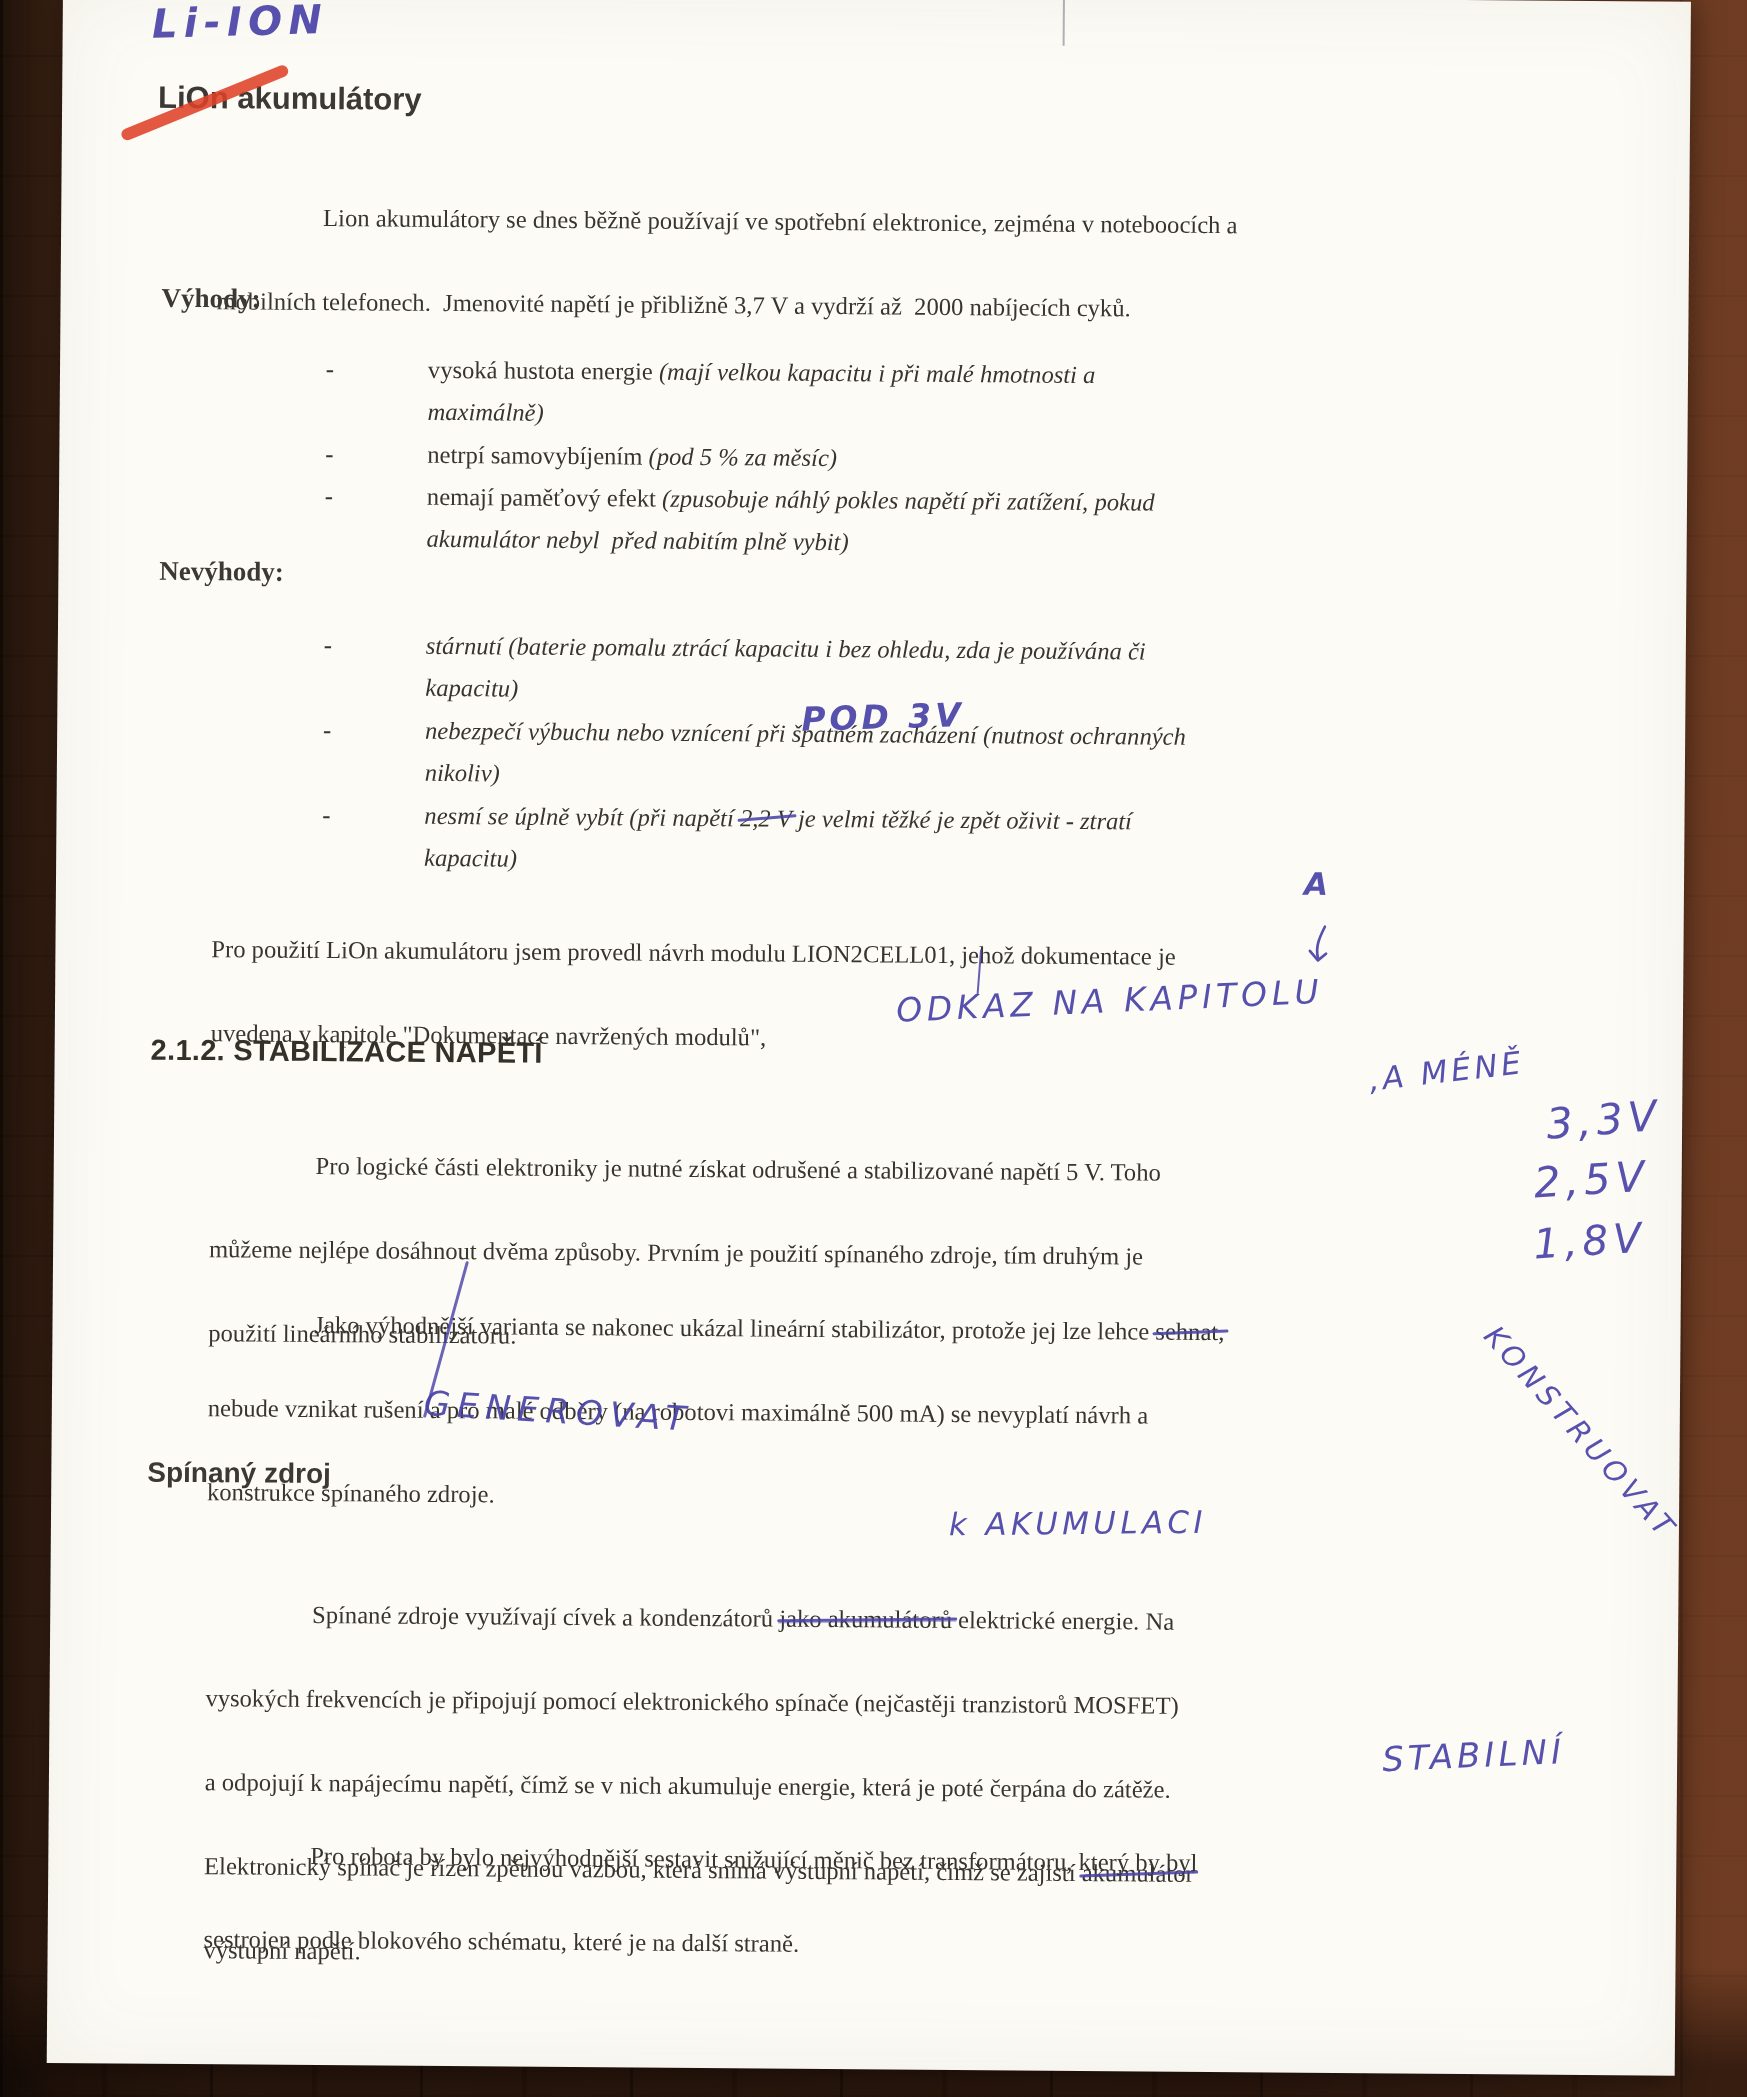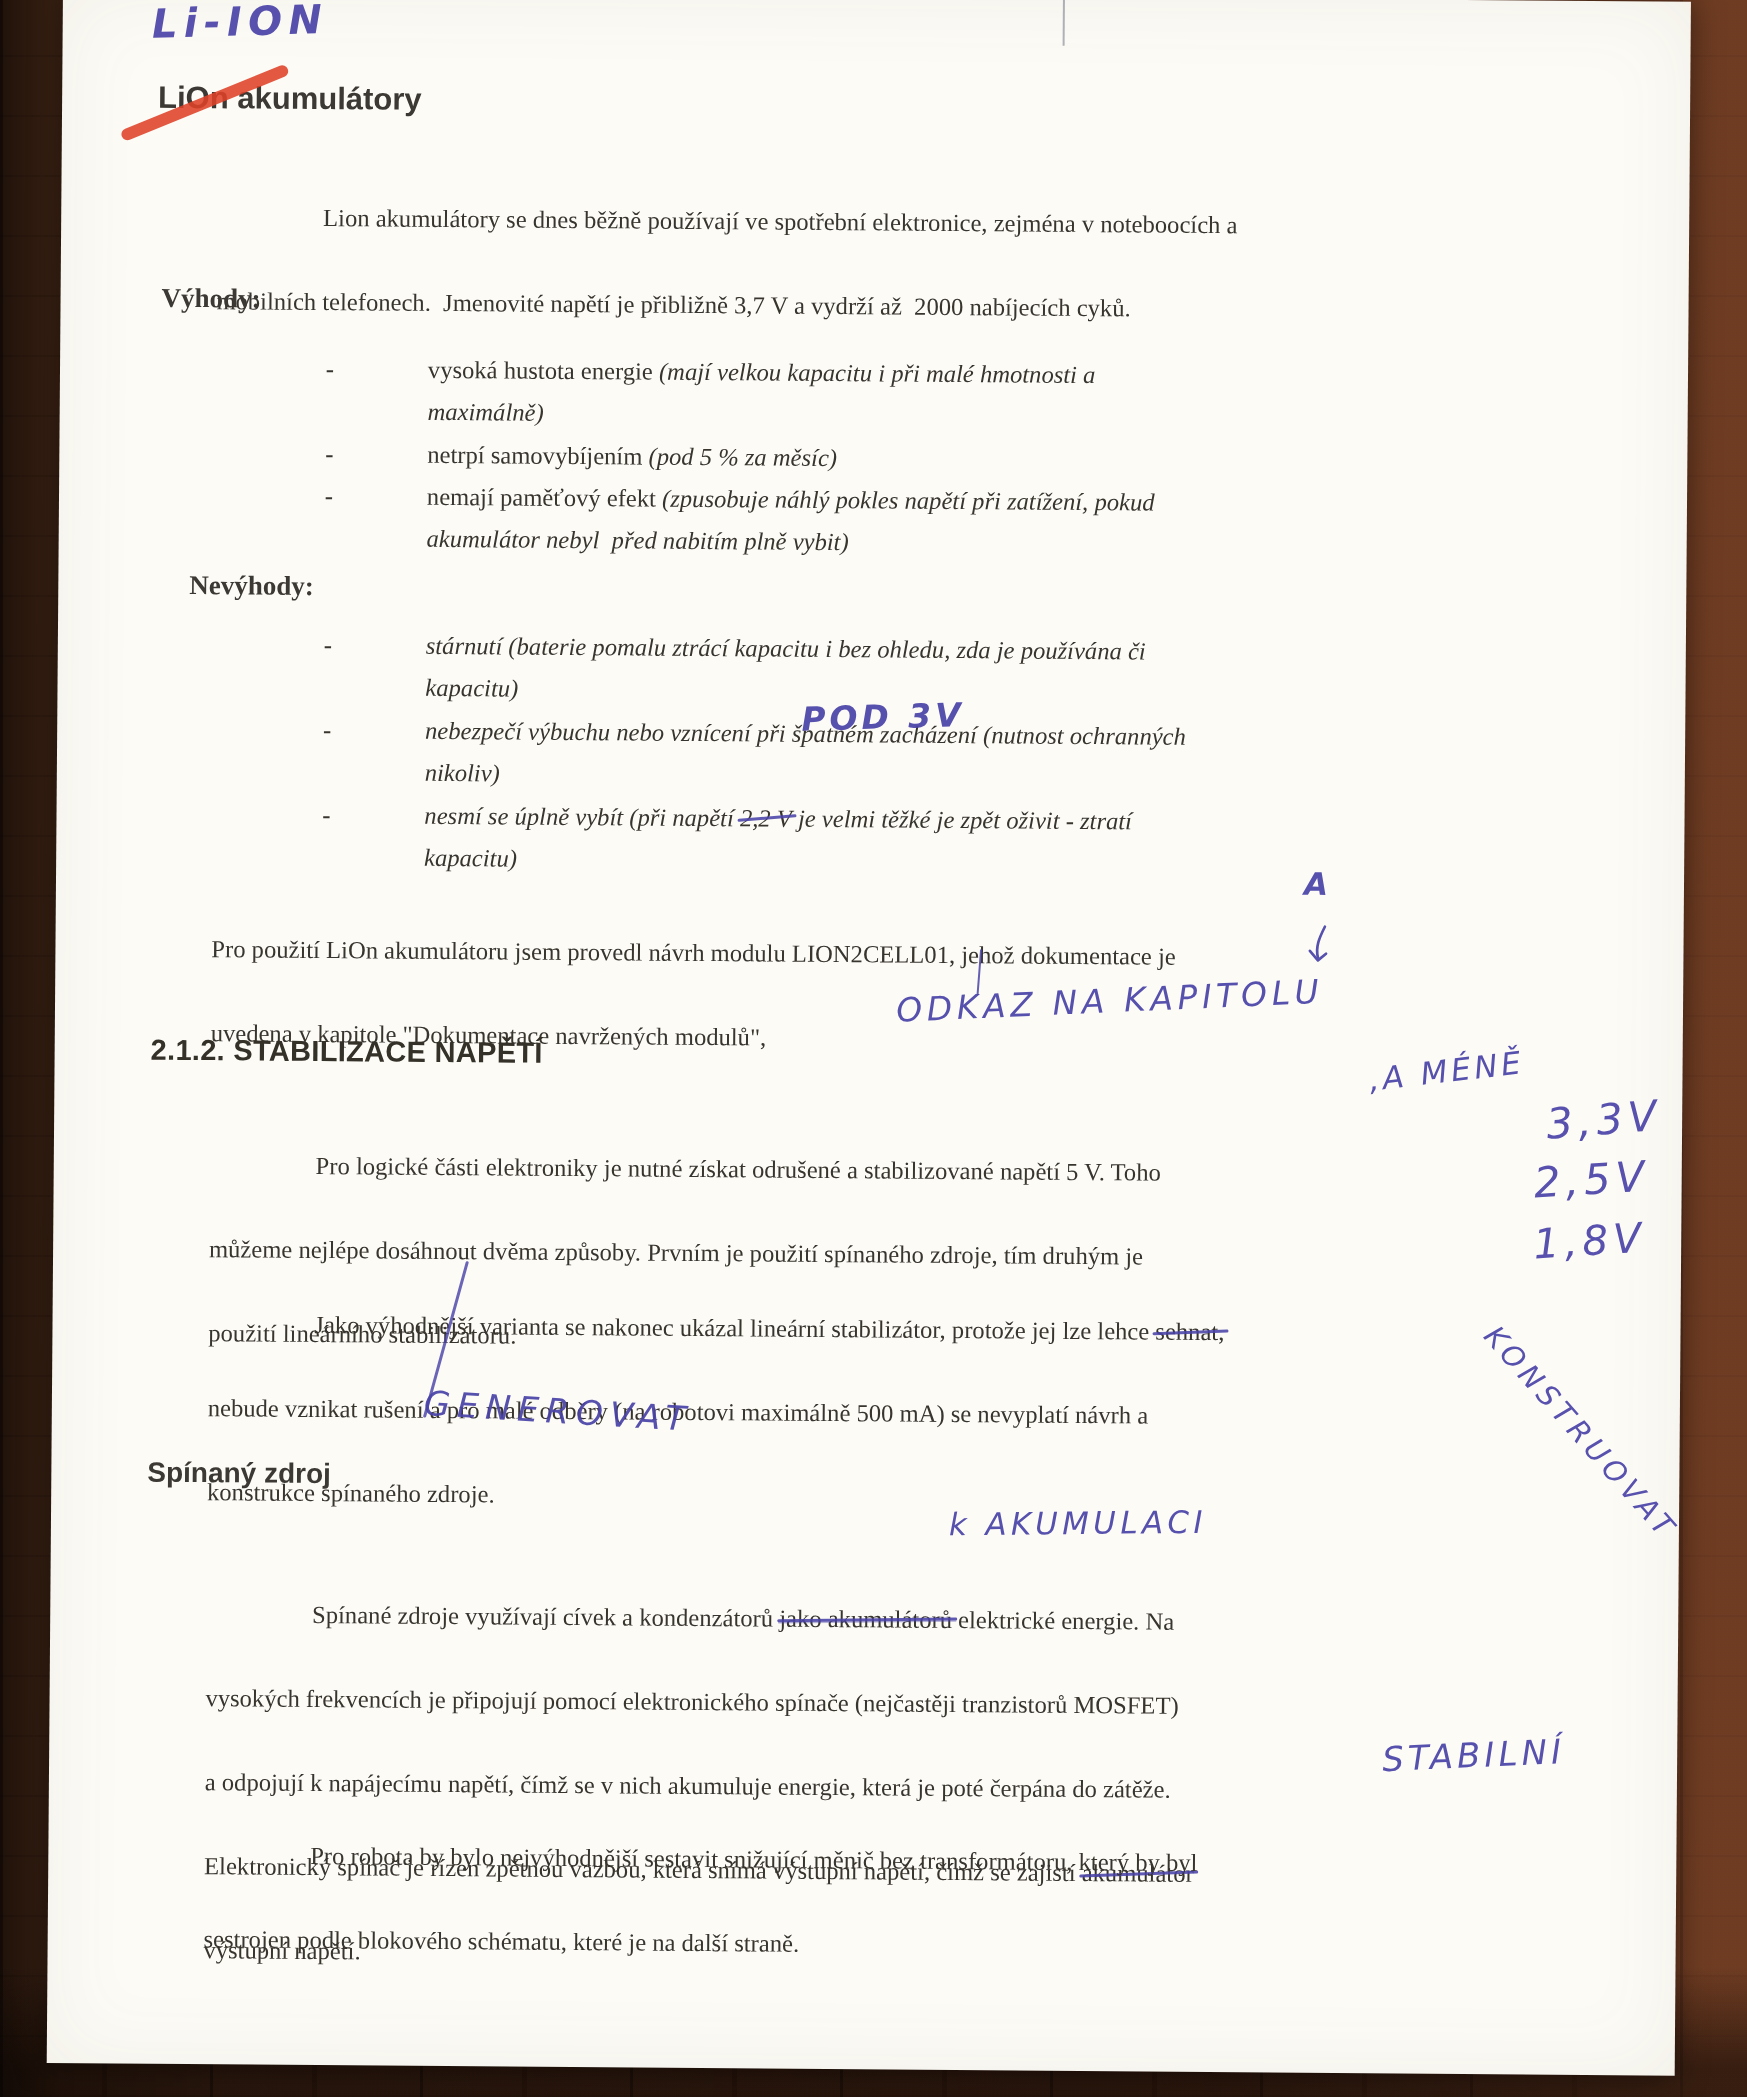--- a/index.html
+++ b/index.html
@@ -91,21 +91,21 @@
     </div>
 
     <div class="li" style="top:400px;">
       <span class="dash">-</span><span class="li-body"><span>netrpí samovybíjením </span><span class="it">(pod 5 % za měsíc)</span></span>
     </div>
 
     <div class="li" style="top:442px;">
       <span class="dash">-</span><span class="li-body"><span>nemají paměťový efekt </span><span class="it">(zpusobuje náhlý pokles napětí při zatížení, pokud</span><br><span class="it">akumulátor nebyl  před nabitím plně vybit)</span></span>
     </div>
 
-    <div class="h-bold" style="top:574px;margin-left:30px;">Nevýhody:</div>
+    <div class="h-bold" style="top:560px;">Nevýhody:</div>
 
     <div class="li it" style="top:591px;">
       <span class="dash" style="font-style:normal;">-</span><span class="li-body"><span>stárnutí (baterie pomalu ztrácí kapacitu i bez ohledu, zda je používána či</span><br><span>kapacitu)</span></span>
     </div>
 
     <div class="li it" style="top:676px;">
       <span class="dash" style="font-style:normal;">-</span><span class="li-body"><span>nebezpečí výbuchu nebo vznícení při špatném zacházení (nutnost ochranných</span><br><span>nikoliv)</span></span>
     </div>
 
     <div class="hw" style="left:744px;top:701px;font-size:33px;font-weight:bold;transform:rotate(-2deg);">POD 3V</div>

